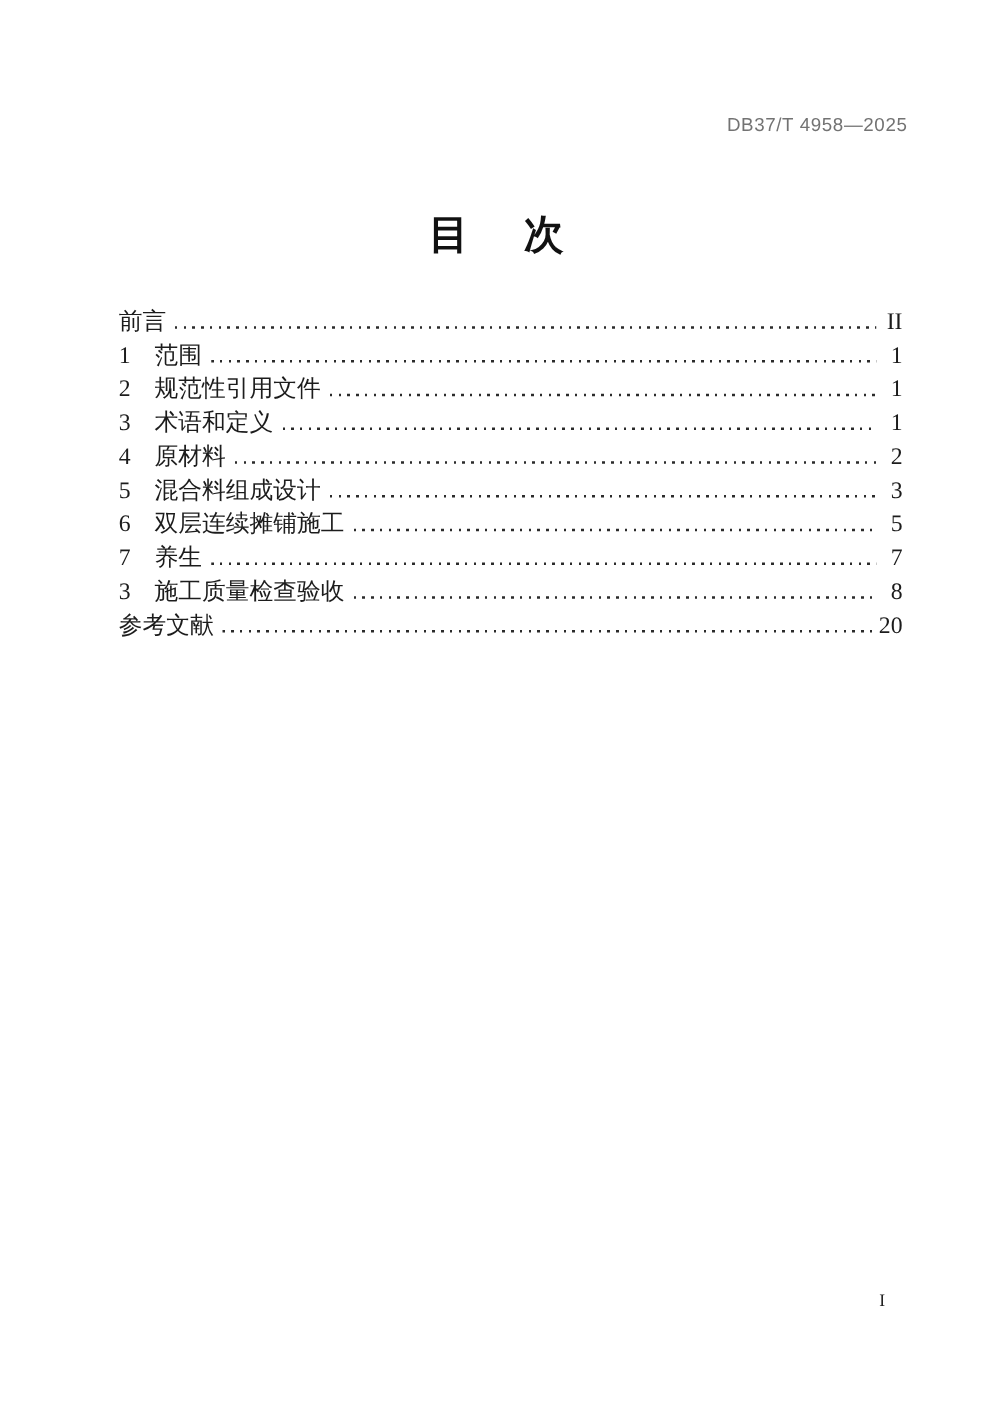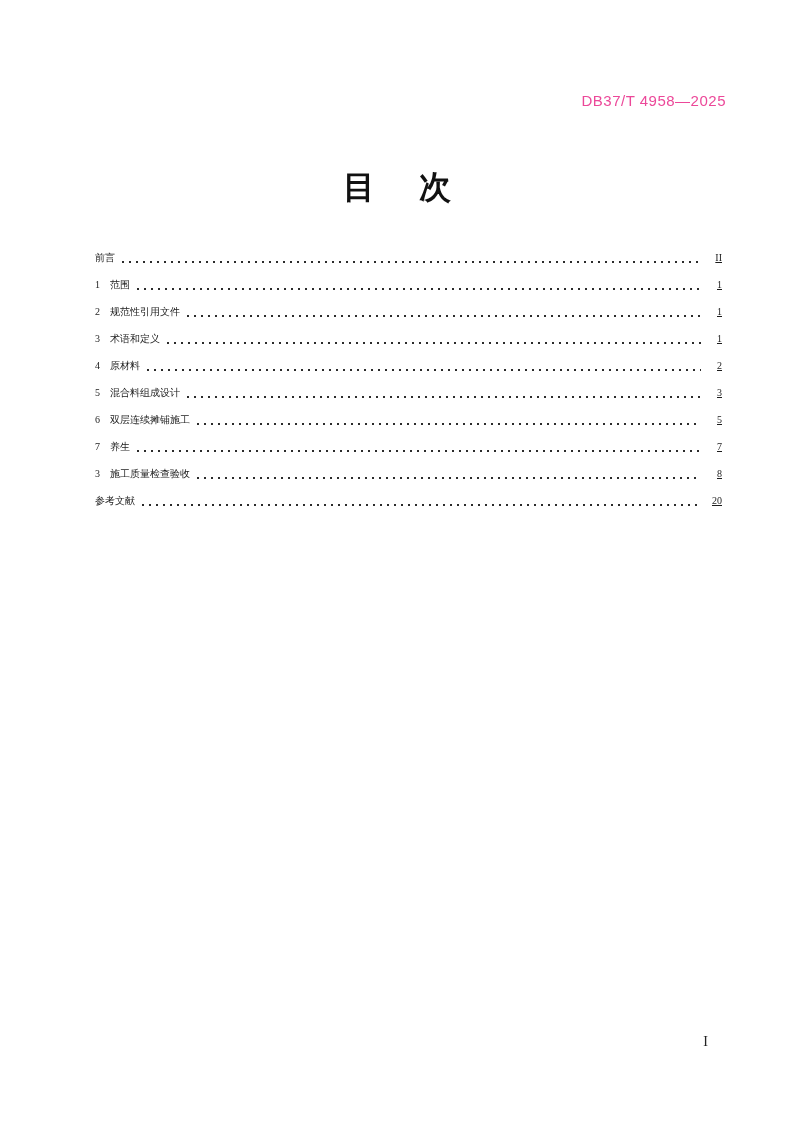--- a/index.html
+++ b/index.html
@@ -17,21 +17,21 @@
   .doc-header {
     position: absolute;
     top: 92px;
     left: 0;
     right: 74px;
     text-align: right;
     font-family: "Liberation Sans", "DejaVu Sans", sans-serif;
     font-size: 15px;
     font-weight: 500;
     letter-spacing: 0.5px;
-    color: #ec4899;
+    color: #737373;
   }
   .doc-title {
     position: absolute;
     top: 166px;
     left: 0;
     width: 100%;
     text-align: center;
     font-size: 32px;
     font-weight: bold;
     letter-spacing: 6px;
@@ -40,21 +40,21 @@
   .toc {
     position: absolute;
     top: 240px;
     left: 95px;
     right: 78px;
   }
   .toc-row {
     display: flex;
     align-items: flex-end;
     height: 27px;
-    font-size: 10px;
+    font-size: 19px;
   }
   .toc-label {
     white-space: pre;
     line-height: 19px;
     flex: 0 0 auto;
   }
   .toc-leader {
     flex: 1 1 auto;
     height: 2px;
     margin: 0 5px 4px 7px;
@@ -62,21 +62,20 @@
       to right,
       #2b2b2b 0px, #2b2b2b 2px,
       transparent 2px, transparent 7px
     );
   }
   .toc-page {
     flex: 0 0 auto;
     line-height: 19px;
     min-width: 16px;
     text-align: right;
-    text-decoration: underline;
   }
   .doc-footer {
     position: absolute;
     top: 1034px;
     left: 0;
     right: 92px;
     text-align: right;
     font-size: 14px;
     color: #222;
   }

